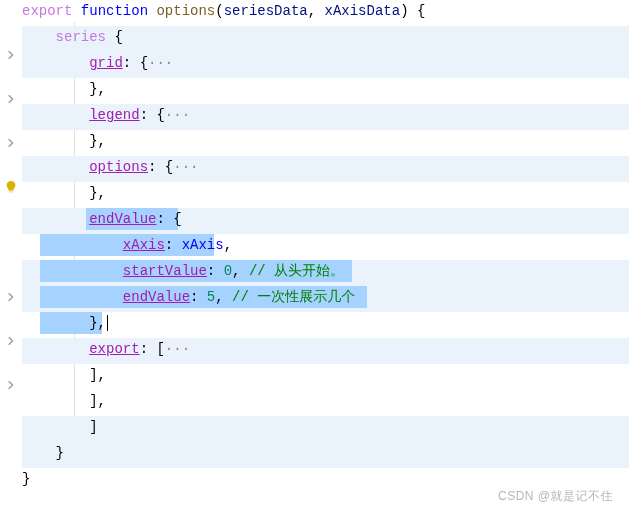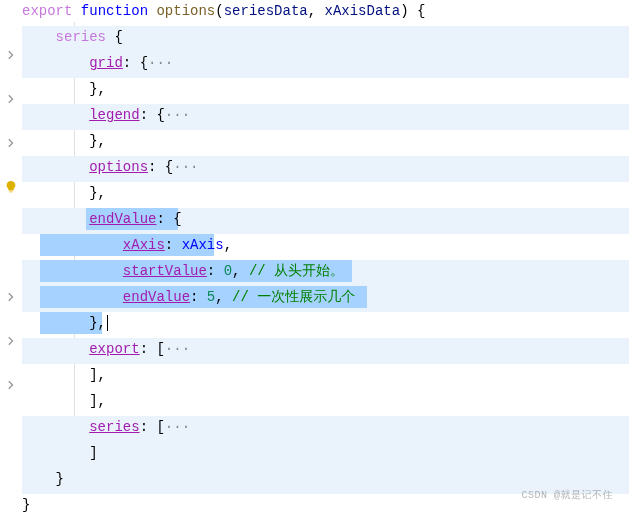--- a/index.html
+++ b/index.html
@@ -82,22 +82,22 @@
     width: 1px;
     height: 16px;
     background: #000;
     vertical-align: middle;
     margin-left: 1px;
   }
   .watermark {
     position: absolute;
     right: 16px;
     bottom: 14px;
-    font-family: Liberation Mono, monospace;
-    font-size: 10px;
+    font-family: Liberation Sans, sans-serif;
+    font-size: 12px;
     color: rgba(120,120,120,0.55);
     letter-spacing: 0.5px;
   }
 </style>
 </head>
 <body>
 
 <div class="editor">
   <div class="gutter">
     <div class="gutter-cell"></div>
@@ -175,21 +175,20 @@
 
     <div class="line hl"><span class="sel" style="left:18px;width:327px"></span><span class="txt">            <span class="prop">endValue</span><span class="punct">: </span><span class="num">5</span><span class="punct">,</span> <span class="comment">// 一次性展示几个</span></span></div>
 
     <div class="line"><span class="sel" style="left:18px;width:62px"></span><span class="txt">        <span class="brace">},</span><span class="cursor"></span></span></div>
 
     <div class="line hl"><span class="txt">        <span class="prop">export</span><span class="bracket">: [</span><span class="fold">···</span></span></div>
     <div class="line"><span class="txt">        <span class="bracket">],</span></span></div>
 
     <div class="line"><span class="txt">        <span class="bracket">],</span></span></div>
 
-    <div class="line hl"><span class="txt">        <span class="prop">series</span><span class="bracket">: [</span><span class="fold">···</span></span></div>
     <div class="line hl"><span class="txt">        <span class="bracket">]</span></span></div>
 
     <div class="line hl"><span class="txt">    <span class="brace">}</span></span></div>
     <div class="line"><span class="txt"><span class="brace">}</span></span></div>
   </div>
 </div>
 
 <div class="watermark">CSDN @就是记不住</div>
 
 </body></html>

